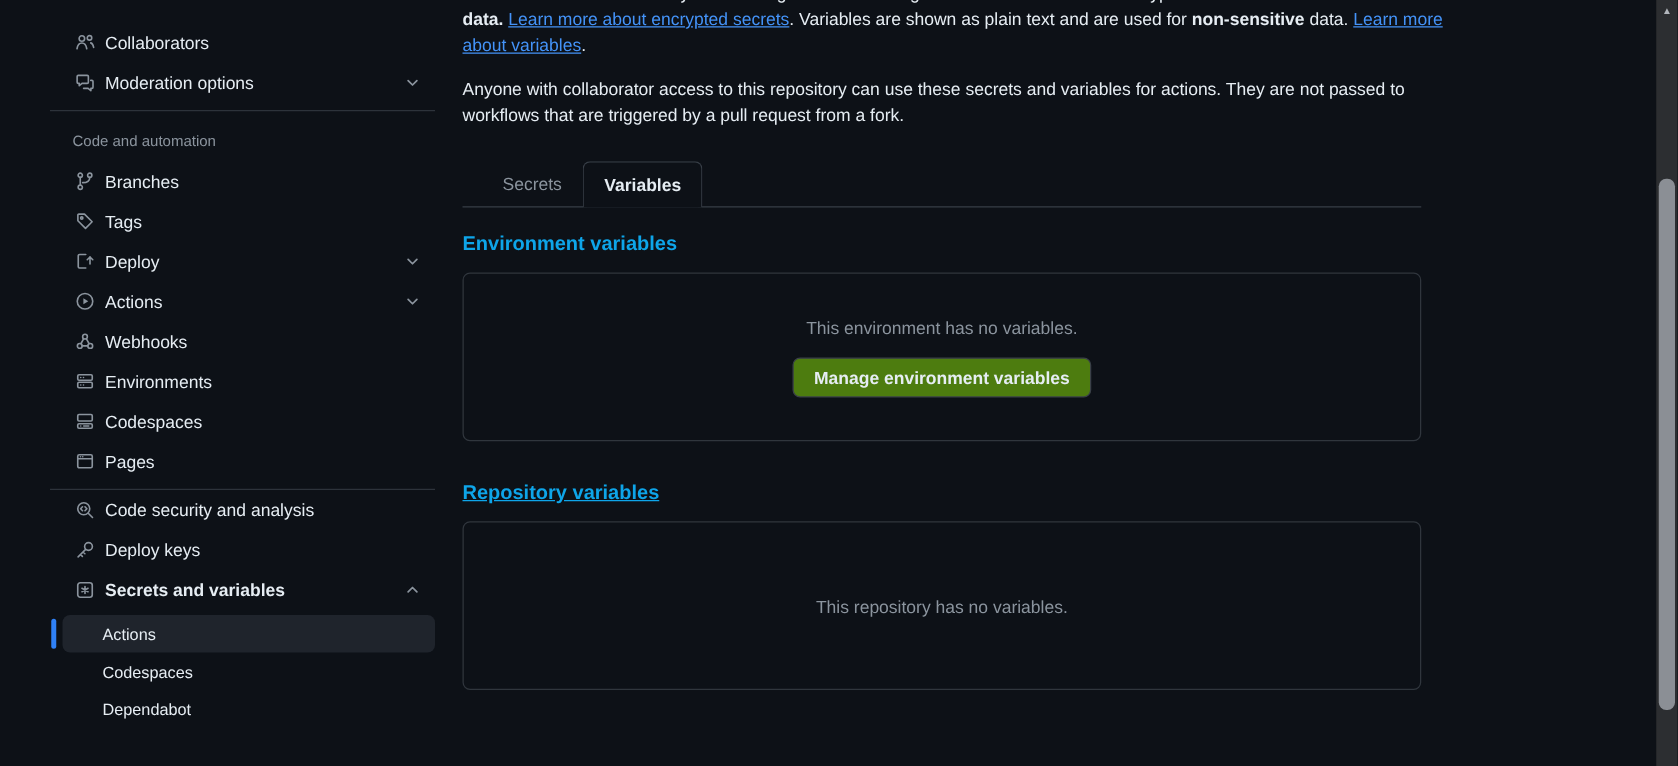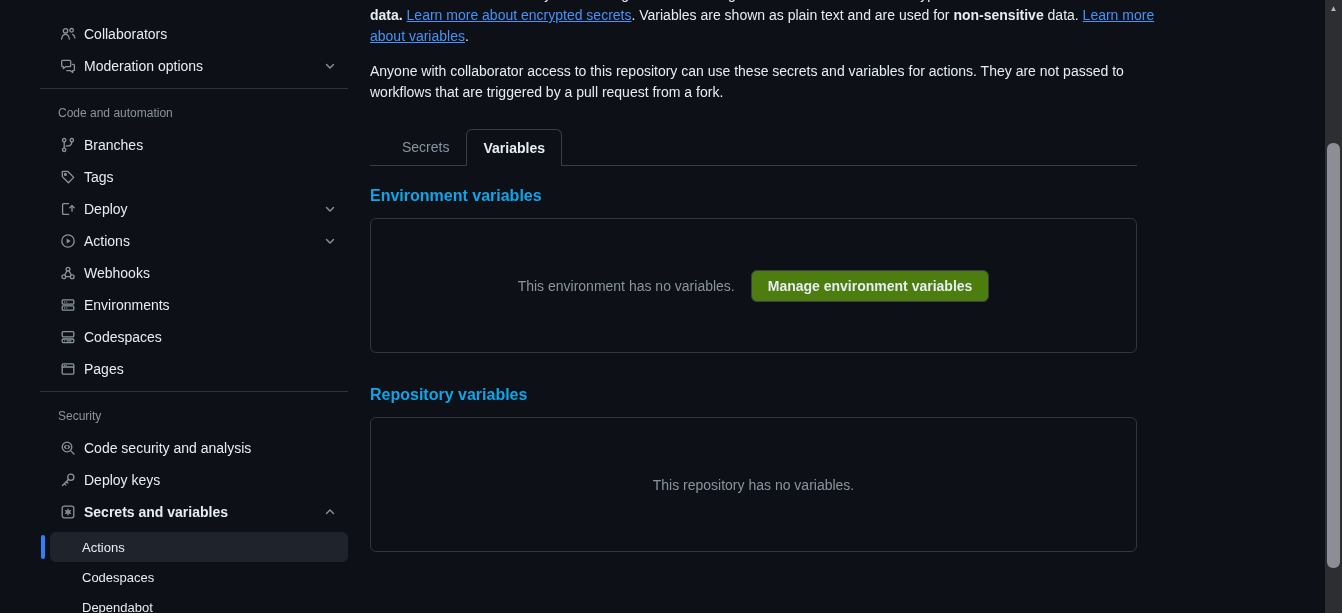--- a/index.html
+++ b/index.html
@@ -33,23 +33,23 @@
   .lnk{color:#4493f8;text-decoration:underline;cursor:pointer;}
   .bld{font-weight:bold;}
   .access{margin-top:14px;}
   .tabnav{margin-top:25px;height:38px;box-sizing:border-box;border-bottom:1px solid #373e47;
     padding-left:15px;display:flex;align-items:flex-end;}
   .tab{padding:8px 16px;font-size:14px;line-height:20px;color:#8b949e;cursor:pointer;
     border:1px solid transparent;border-bottom:none;}
   .tab.active{background:#0d1117;color:#e6edf3;font-weight:bold;border-color:#373e47;
     border-radius:6px 6px 0 0;margin-bottom:-1px;}
   .section-title{font-size:16px;font-weight:bold;color:#0ea5e9;margin:20px 0 12px 0;line-height:20px;}
-  .section-title.repo{margin-top:32px;}
+  .section-title.repo{margin-top:32px;text-decoration:underline;}
   .empty-box{border:1px solid #30363d;border-radius:6px;height:135px;box-sizing:border-box;
-    display:flex;align-items:center;justify-content:center;gap:16px;}
+    display:flex;flex-direction:column;align-items:center;justify-content:center;gap:16px;}
   .empty-text{color:#8b949e;font-size:14px;}
   .btn{height:32px;padding:0 16px;border-radius:6px;font-size:14px;font-weight:bold;
     display:inline-flex;align-items:center;cursor:pointer;font-family:inherit;}
   .btn-secondary{background:#4d7c0f;color:#e6edf3;border:1px solid #3a4048;}
   .btn-primary{background:#238636;color:#ffffff;border:1px solid rgba(240,246,252,0.1);}
   
   .scrollbar{position:absolute;right:0;top:0;width:17px;height:613px;background:#2c2e31;}
   .scroll-up{height:16px;display:flex;align-items:center;justify-content:center;
     color:#b2b6bc;font-size:8px;cursor:pointer;user-select:none;}
   .scroll-thumb{position:absolute;left:2px;top:143px;width:13px;height:425px;
@@ -184,21 +184,20 @@
           <rect x="2.2" y="2.8" width="11.6" height="10.4" rx="1.2"></rect>
           <path d="M2.2 6h11.6"></path>
           <path d="M4.4 4.4h.01M6.2 4.4h.01"></path>
         </svg>
     </span>
     <span class="nav-label">Pages</span>
   </div>
 
   <div class="divider"></div>
 
-  <div class="section-header">Security</div>
 
   <div class="nav-item">
     <span class="octicon">
       <svg viewBox="0 0 16 16" fill="none" stroke="currentColor" stroke-width="1.3" stroke-linecap="round" stroke-linejoin="round">
           <circle cx="7" cy="7" r="4.8"></circle>
           <path d="M10.6 10.6L14 14"></path>
           <path d="M6 5.4L4.5 7 6 8.6M8 5.4L9.5 7 8 8.6"></path>
         </svg>
     </span>
     <span class="nav-label">Code security and analysis</span>

